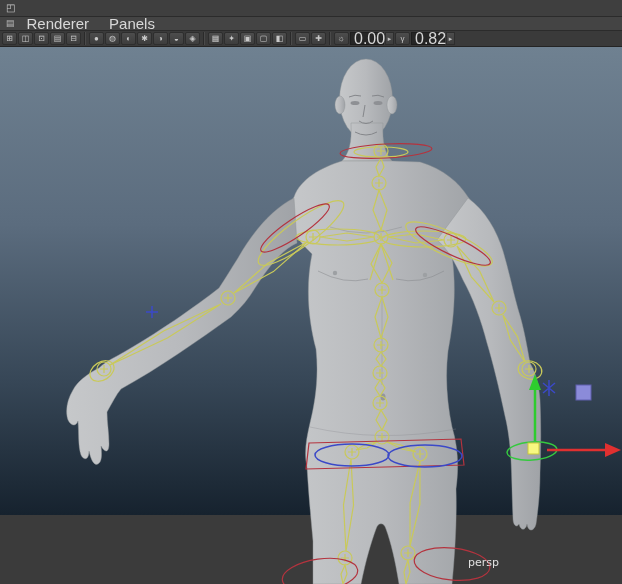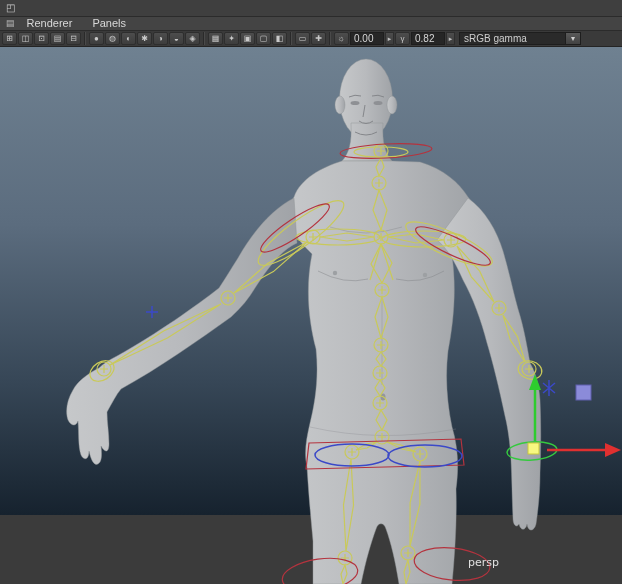--- a/index.html
+++ b/index.html
@@ -7,33 +7,33 @@
               font-family:"Liberation Sans", sans-serif; }
 
   
   .titlebar { height:17px; background:#3f3f3f; border-bottom:1px solid #2b2b2b;
               display:flex; align-items:center; padding-left:6px; }
   .dock-glyph { color:#c7c7c7; font-size:10px; line-height:1; cursor:pointer; }
 
   .menubar { height:14px; background:#444444; border-bottom:1px solid #2b2b2b;
              display:flex; align-items:center; gap:4px; padding-left:6px; }
   .menu-icon { color:#b9b9b9; font-size:9px; line-height:1; }
-  .menu-item { color:#d8d8d8; font-size:11px; line-height:1; padding:0 8px; cursor:default; }
+  .menu-item { color:#d8d8d8; font-size:15px; line-height:1; padding:0 8px; cursor:default; }
 
   .toolbar { height:16px; background:#3a3a3a; border-bottom:1px solid #242424;
              display:flex; align-items:center; gap:1px; padding-left:2px; }
   .icon-strip { display:flex; align-items:center; gap:1px; }
   .tb-icon { width:15px; height:13px; border:1px solid #2e2e2e; border-radius:2px;
              background:linear-gradient(#4d4d4d,#3d3d3d); color:#c9c9c9;
              font-size:8px; line-height:1; display:flex; align-items:center;
              justify-content:center; padding:0; cursor:pointer; }
   .tsep { width:2px; height:13px; margin:0 2px;
           border-left:1px solid #2a2a2a; border-right:1px solid #4a4a4a; }
   .num-field { width:34px; height:13px; background:#262626; border:1px solid #1e1e1e;
-               color:#d6d6d6; font-size:10px; line-height:11px; padding:0 3px; }
+               color:#d6d6d6; font-size:16px; line-height:11px; padding:0 3px; }
   .spin { width:9px; height:13px; border:1px solid #2e2e2e;
           background:linear-gradient(#4d4d4d,#3d3d3d); color:#bdbdbd; font-size:7px;
           line-height:1; display:flex; align-items:center; justify-content:center;
           padding:0; cursor:pointer; }
   .dropdown { height:13px; width:122px; margin-left:3px; background:#2a2a2a;
               border:1px solid #1e1e1e; display:flex; align-items:center; cursor:pointer; }
   .dd-value { flex:1; color:#cfcfcf; font-size:10px; line-height:11px; padding-left:4px;
               white-space:nowrap; overflow:hidden; }
   .dd-btn { width:15px; height:100%; background:linear-gradient(#5a5a5a,#424242);
             border-left:1px solid #1e1e1e; color:#d0d0d0; font-size:8px;
@@ -122,24 +122,20 @@
         <span>✚</span>
       </button>
     </div>
   <div class="tsep"></div>
   <button class="tb-icon">☼</button>
   <div class="num-field">0.00</div>
   <button class="spin">▸</button>
   <button class="tb-icon">γ</button>
   <div class="num-field">0.82</div>
   <button class="spin">▸</button>
-  <div class="dropdown">
-    <span class="dd-value">sRGB gamma</span>
-    <span class="dd-btn">▾</span>
-  </div>
 </div>
 
 <div class="viewport">
 <svg class="vp-svg" viewBox="0 0 622 537" width="622" height="537" xmlns="http://www.w3.org/2000/svg">
   <defs>
     <linearGradient id="skin" x1="0" y1="0" x2="1" y2="0">
       <stop offset="0" stop-color="#c6c8ca"></stop>
       <stop offset="0.5" stop-color="#b8babd"></stop>
       <stop offset="1" stop-color="#a0a3a7"></stop>
     </linearGradient>

